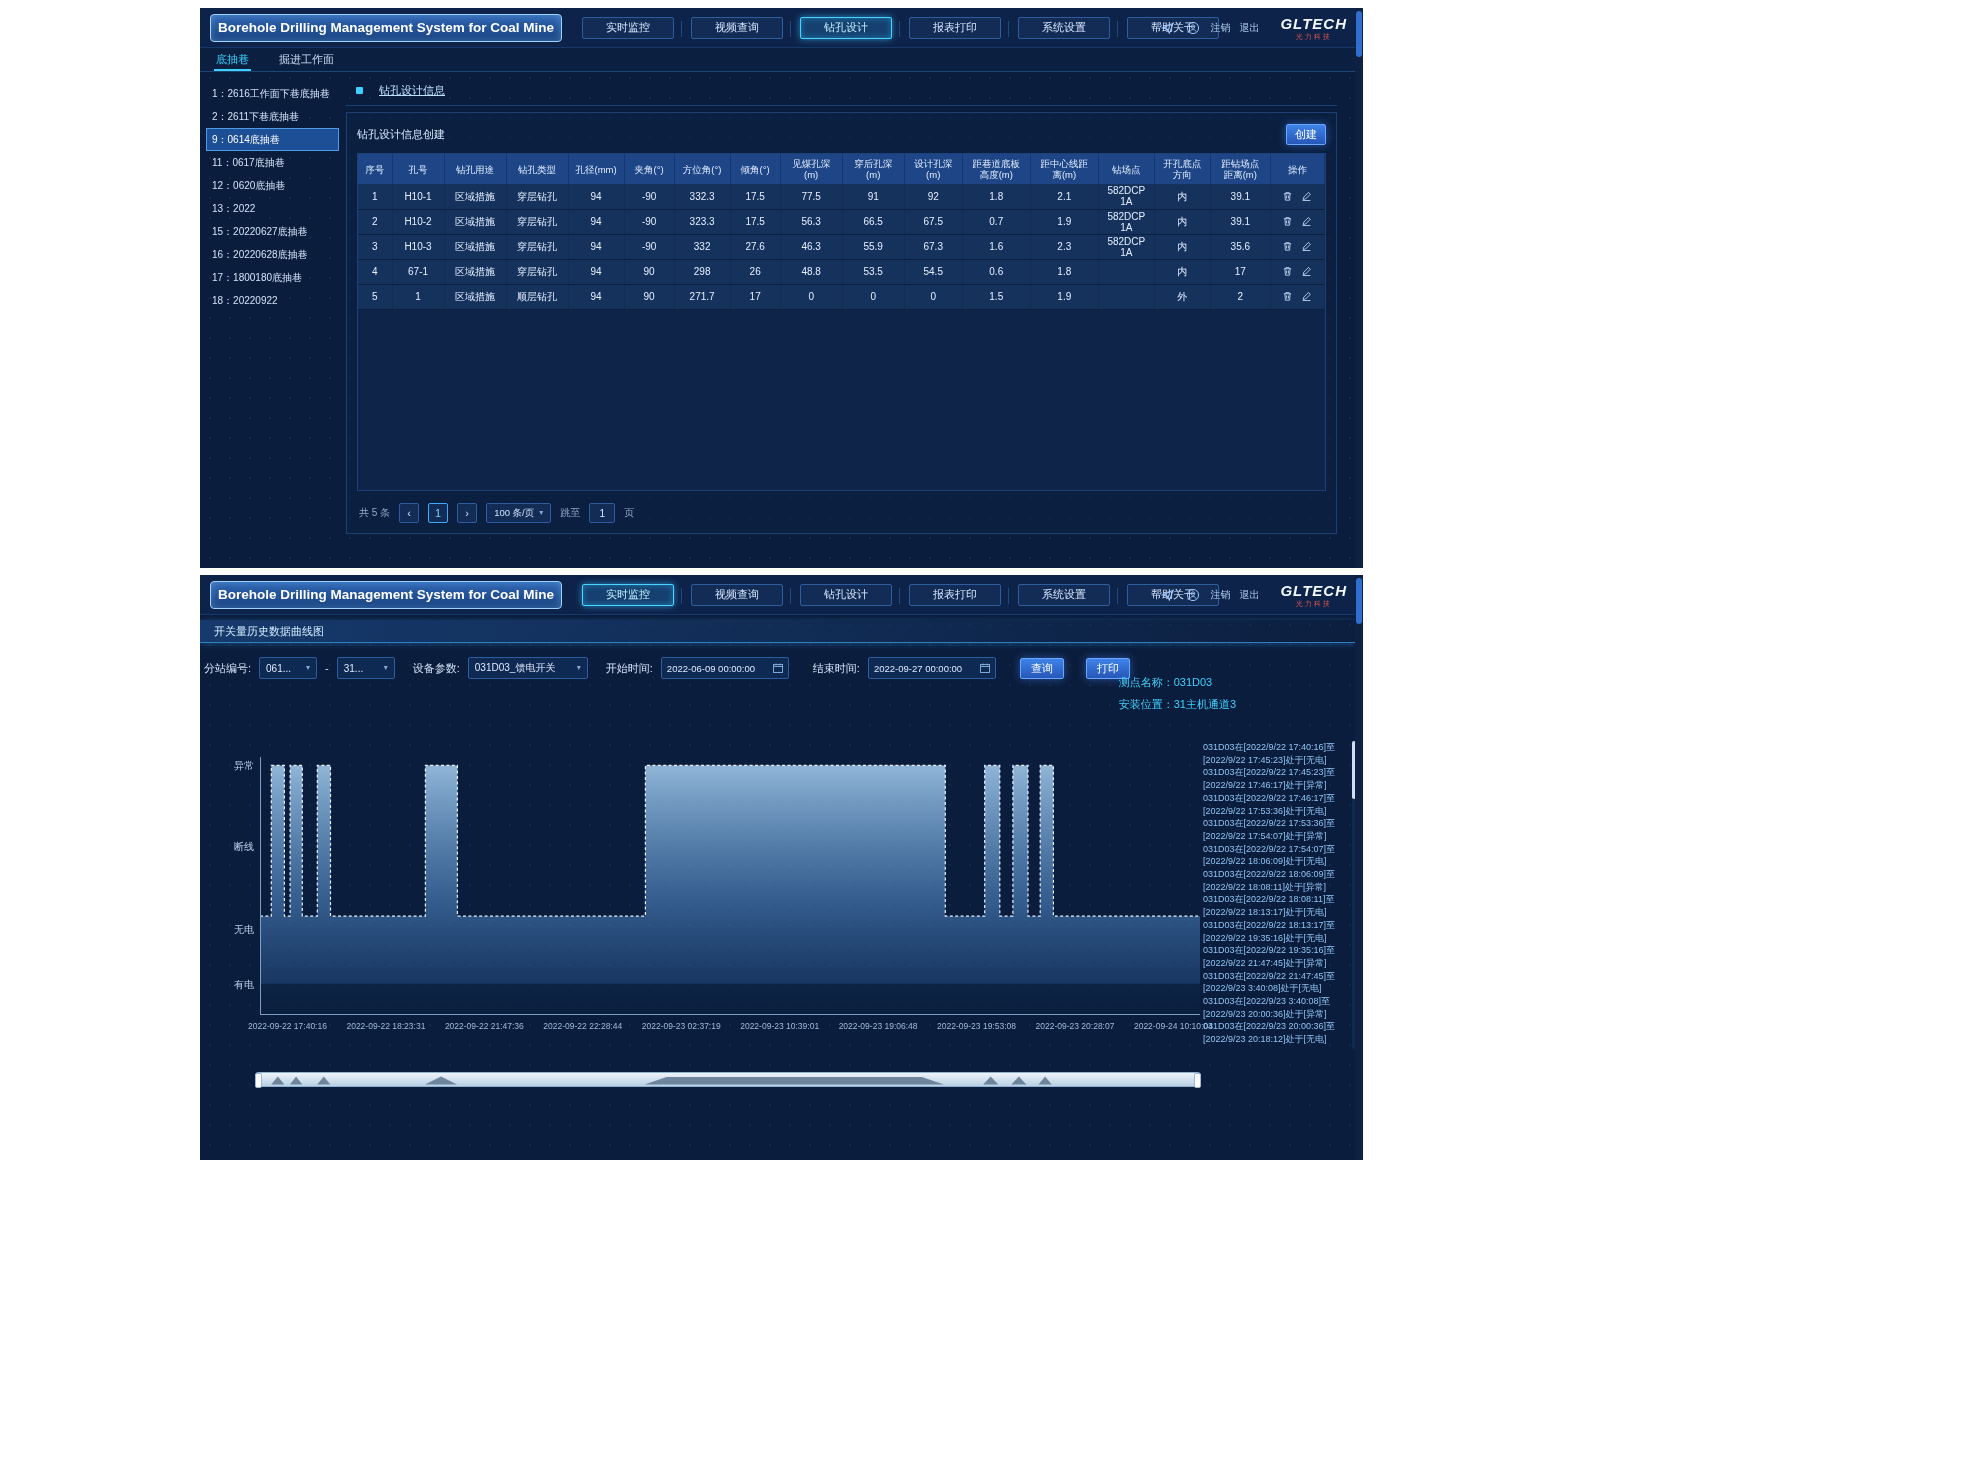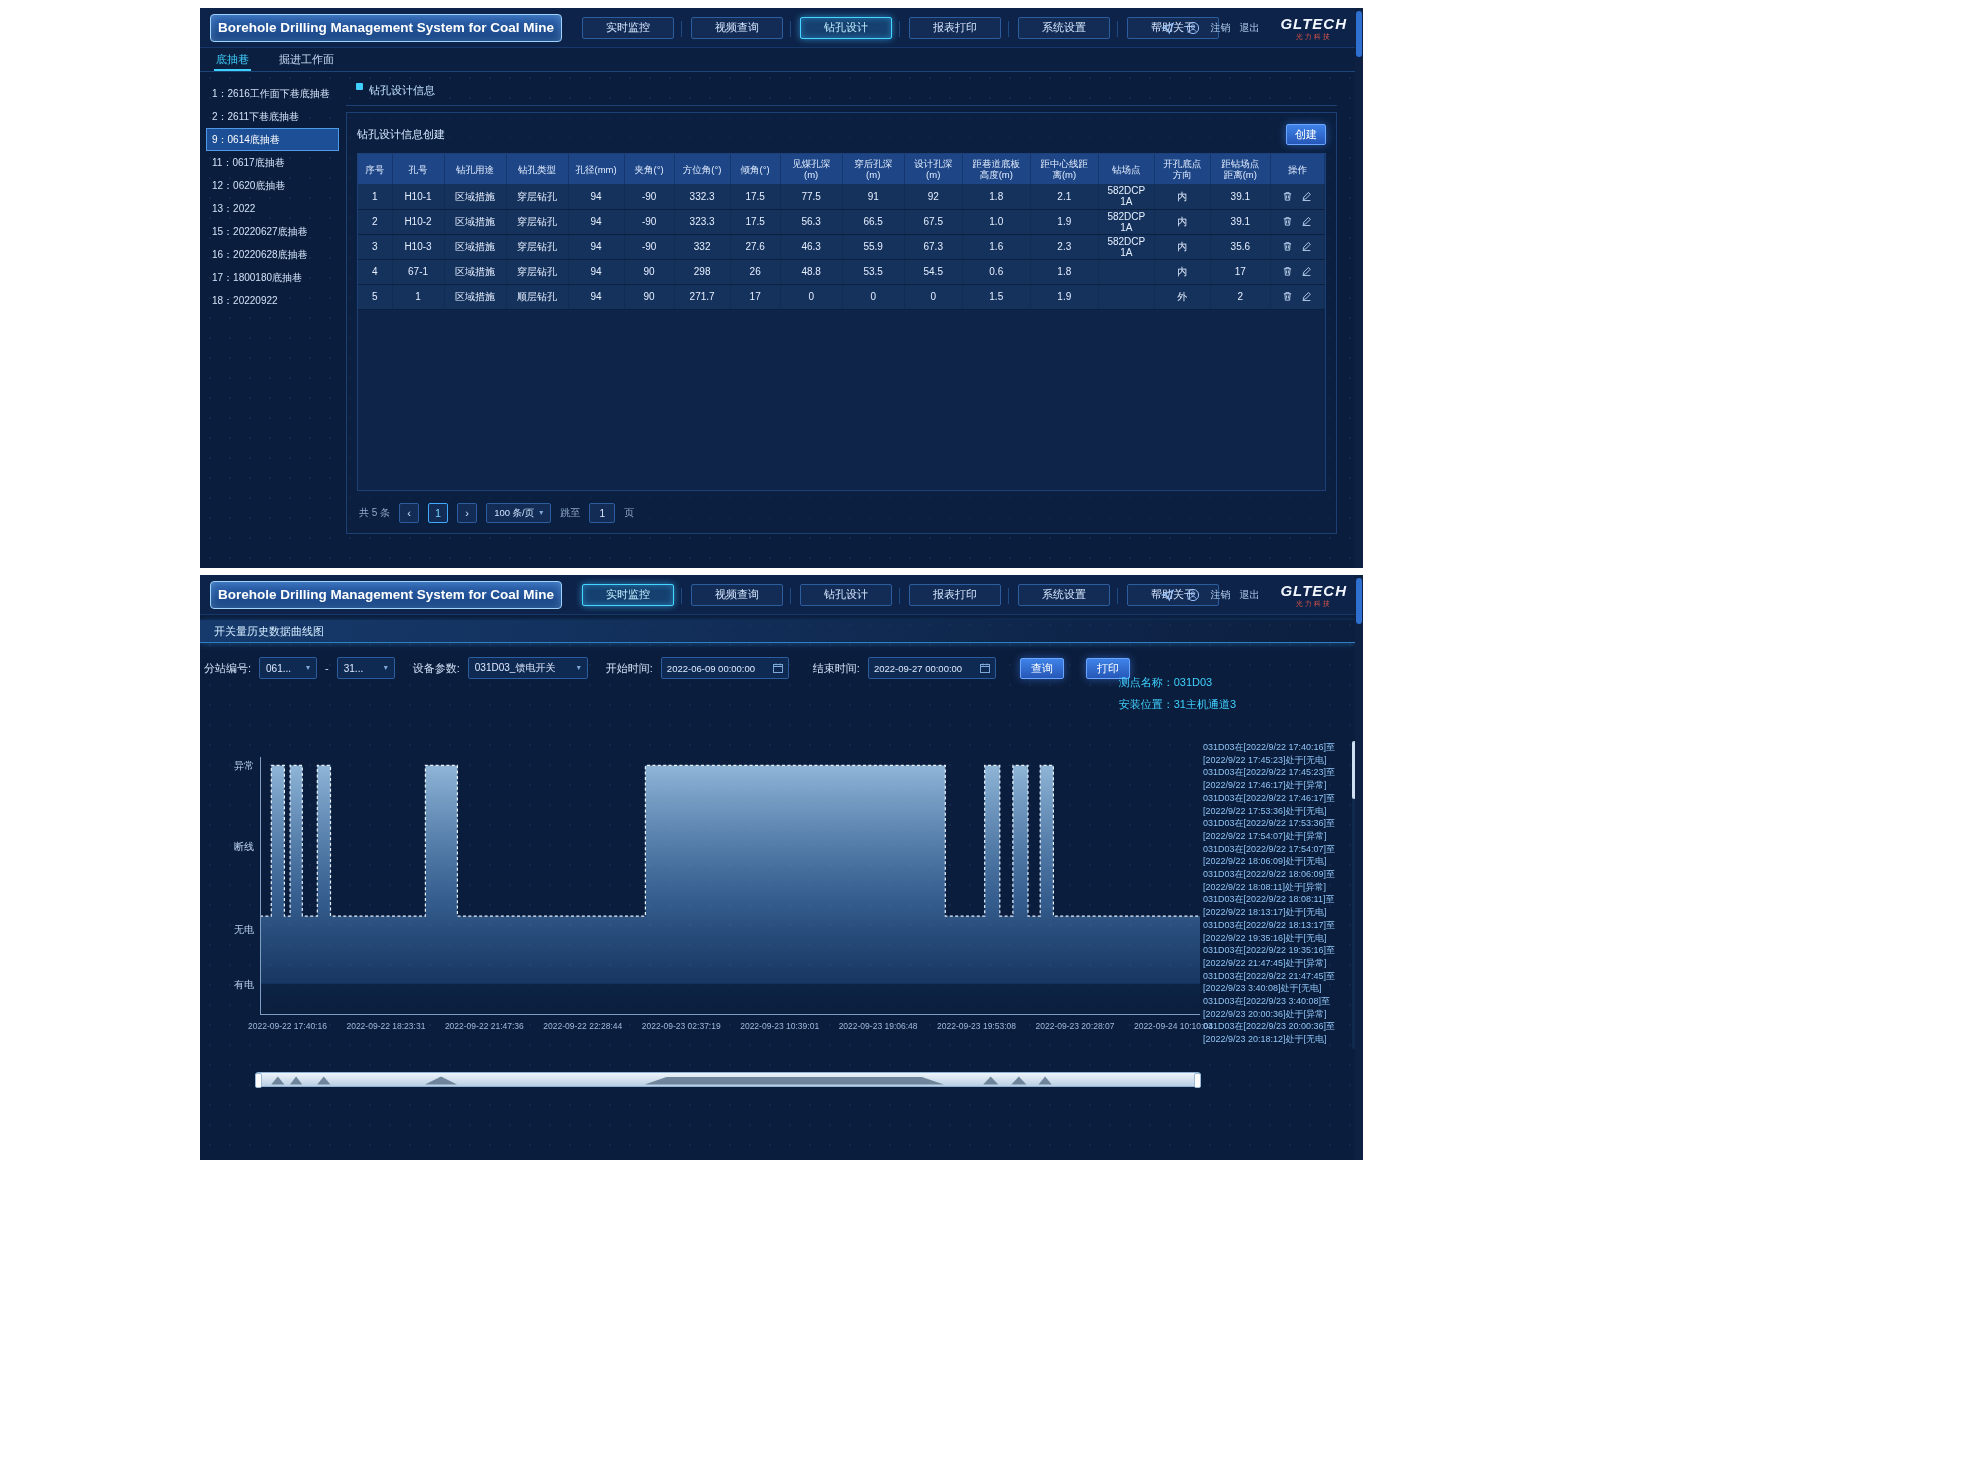--- a/index.html
+++ b/index.html
@@ -31,21 +31,21 @@
 
   
   .subnav{height:24px;display:flex;align-items:flex-end;gap:26px;padding:0 14px;border-bottom:1px solid #1c4578;background:#0b1f40;}
   .subnav-item{font-size:11px;color:#cadcf5;padding:2px 2px 4px;cursor:pointer;}
   .subnav-item.active{color:#3fd0ff;border-bottom:2px solid #3fd0ff;padding-bottom:2px;}
   .content-row{display:flex;height:496px;}
   .sidebar{width:142px;padding:10px 3px 0 6px;font-size:10px;color:#d2e2f8;flex-shrink:0;}
   .side-item{height:23px;line-height:22px;padding:0 5px;white-space:nowrap;overflow:hidden;cursor:pointer;border:1px solid transparent;}
   .side-item.selected{background:#1d4f96;border:1px solid #4f9be8;border-radius:0;color:#ffffff;}
   .main{flex:1;padding:6px 26px 0 4px;position:relative;}
-  .sec-title{font-size:11px;color:#bfe0ff;padding:5px 0 7px 10px;border-bottom:1px solid #1b4075;display:flex;align-items:flex-start;gap:6px;}
+  .sec-title{font-size:11px;color:#bfe0ff;padding:5px 0 7px 10px;border-bottom:1px solid #1b4075;display:flex;align-items:center;gap:16px;text-decoration:underline;}
   .sec-dot{width:7px;height:7px;background:#3fd0ff;display:inline-block;border-radius:1px;}
   .card{margin-top:6px;border:1px solid #1d3f74;background:rgba(13,34,70,.55);padding:8px 10px 10px;}
   .create-bar{display:flex;align-items:center;justify-content:space-between;height:26px;font-size:11px;color:#d8e8ff;margin-bottom:6px;}
   .btn-primary{min-width:40px;height:21px;background:linear-gradient(180deg,#3f83e8,#2657b8);border:1px solid #6aa6ff;
                border-radius:2px;color:#ffffff;font-size:11px;cursor:pointer;box-shadow:0 0 8px rgba(70,140,255,.5);padding:0 8px;}
   .table-wrap{height:338px;border:1px solid #1d4078;background:#0e2449;overflow:hidden;}
   table{width:100%;border-collapse:collapse;table-layout:fixed;}
   thead th{background:#1e4687;color:#e2edff;font-size:9.5px;font-weight:normal;height:30px;white-space:pre-line;
            line-height:11px;padding:2px 1px;border-right:1px solid rgba(10,30,60,.35);vertical-align:middle;text-align:center;}
   tbody td{height:25px;text-align:center;font-size:10px;color:#e6efff;background:#15325d;white-space:pre-line;line-height:11px;
@@ -231,21 +231,21 @@
                     <td>H10-2</td>
                     <td>区域措施</td>
                     <td>穿层钻孔</td>
                     <td>94</td>
                     <td>-90</td>
                     <td>323.3</td>
                     <td>17.5</td>
                     <td>56.3</td>
                     <td>66.5</td>
                     <td>67.5</td>
-                    <td>1.0</td>
+                    <td>0.7</td>
                     <td>1.9</td>
                     <td>582DCP
 1A</td>
                     <td>内</td>
                     <td>39.1</td>
                     <td class="op-cell"><span class="op-icon"><svg viewBox="0 0 12 12" width="11" height="11">
                           <path d="M2 3h8M4.2 3V1.8h3.6V3M3.2 3l.5 7h4.6l.5-7M5 4.8v3.4M7 4.8v3.4" stroke="#cfe3ff" stroke-width="0.9" fill="none"></path>
                         </svg></span><span class="op-icon"><svg viewBox="0 0 12 12" width="11" height="11">
                           <path d="M1.8 10.4h8.4M8.1 1.6l2 2L5 8.7l-2.6.6.6-2.6z" stroke="#cfe3ff" stroke-width="0.9" fill="none"></path>
                         </svg></span></td>

